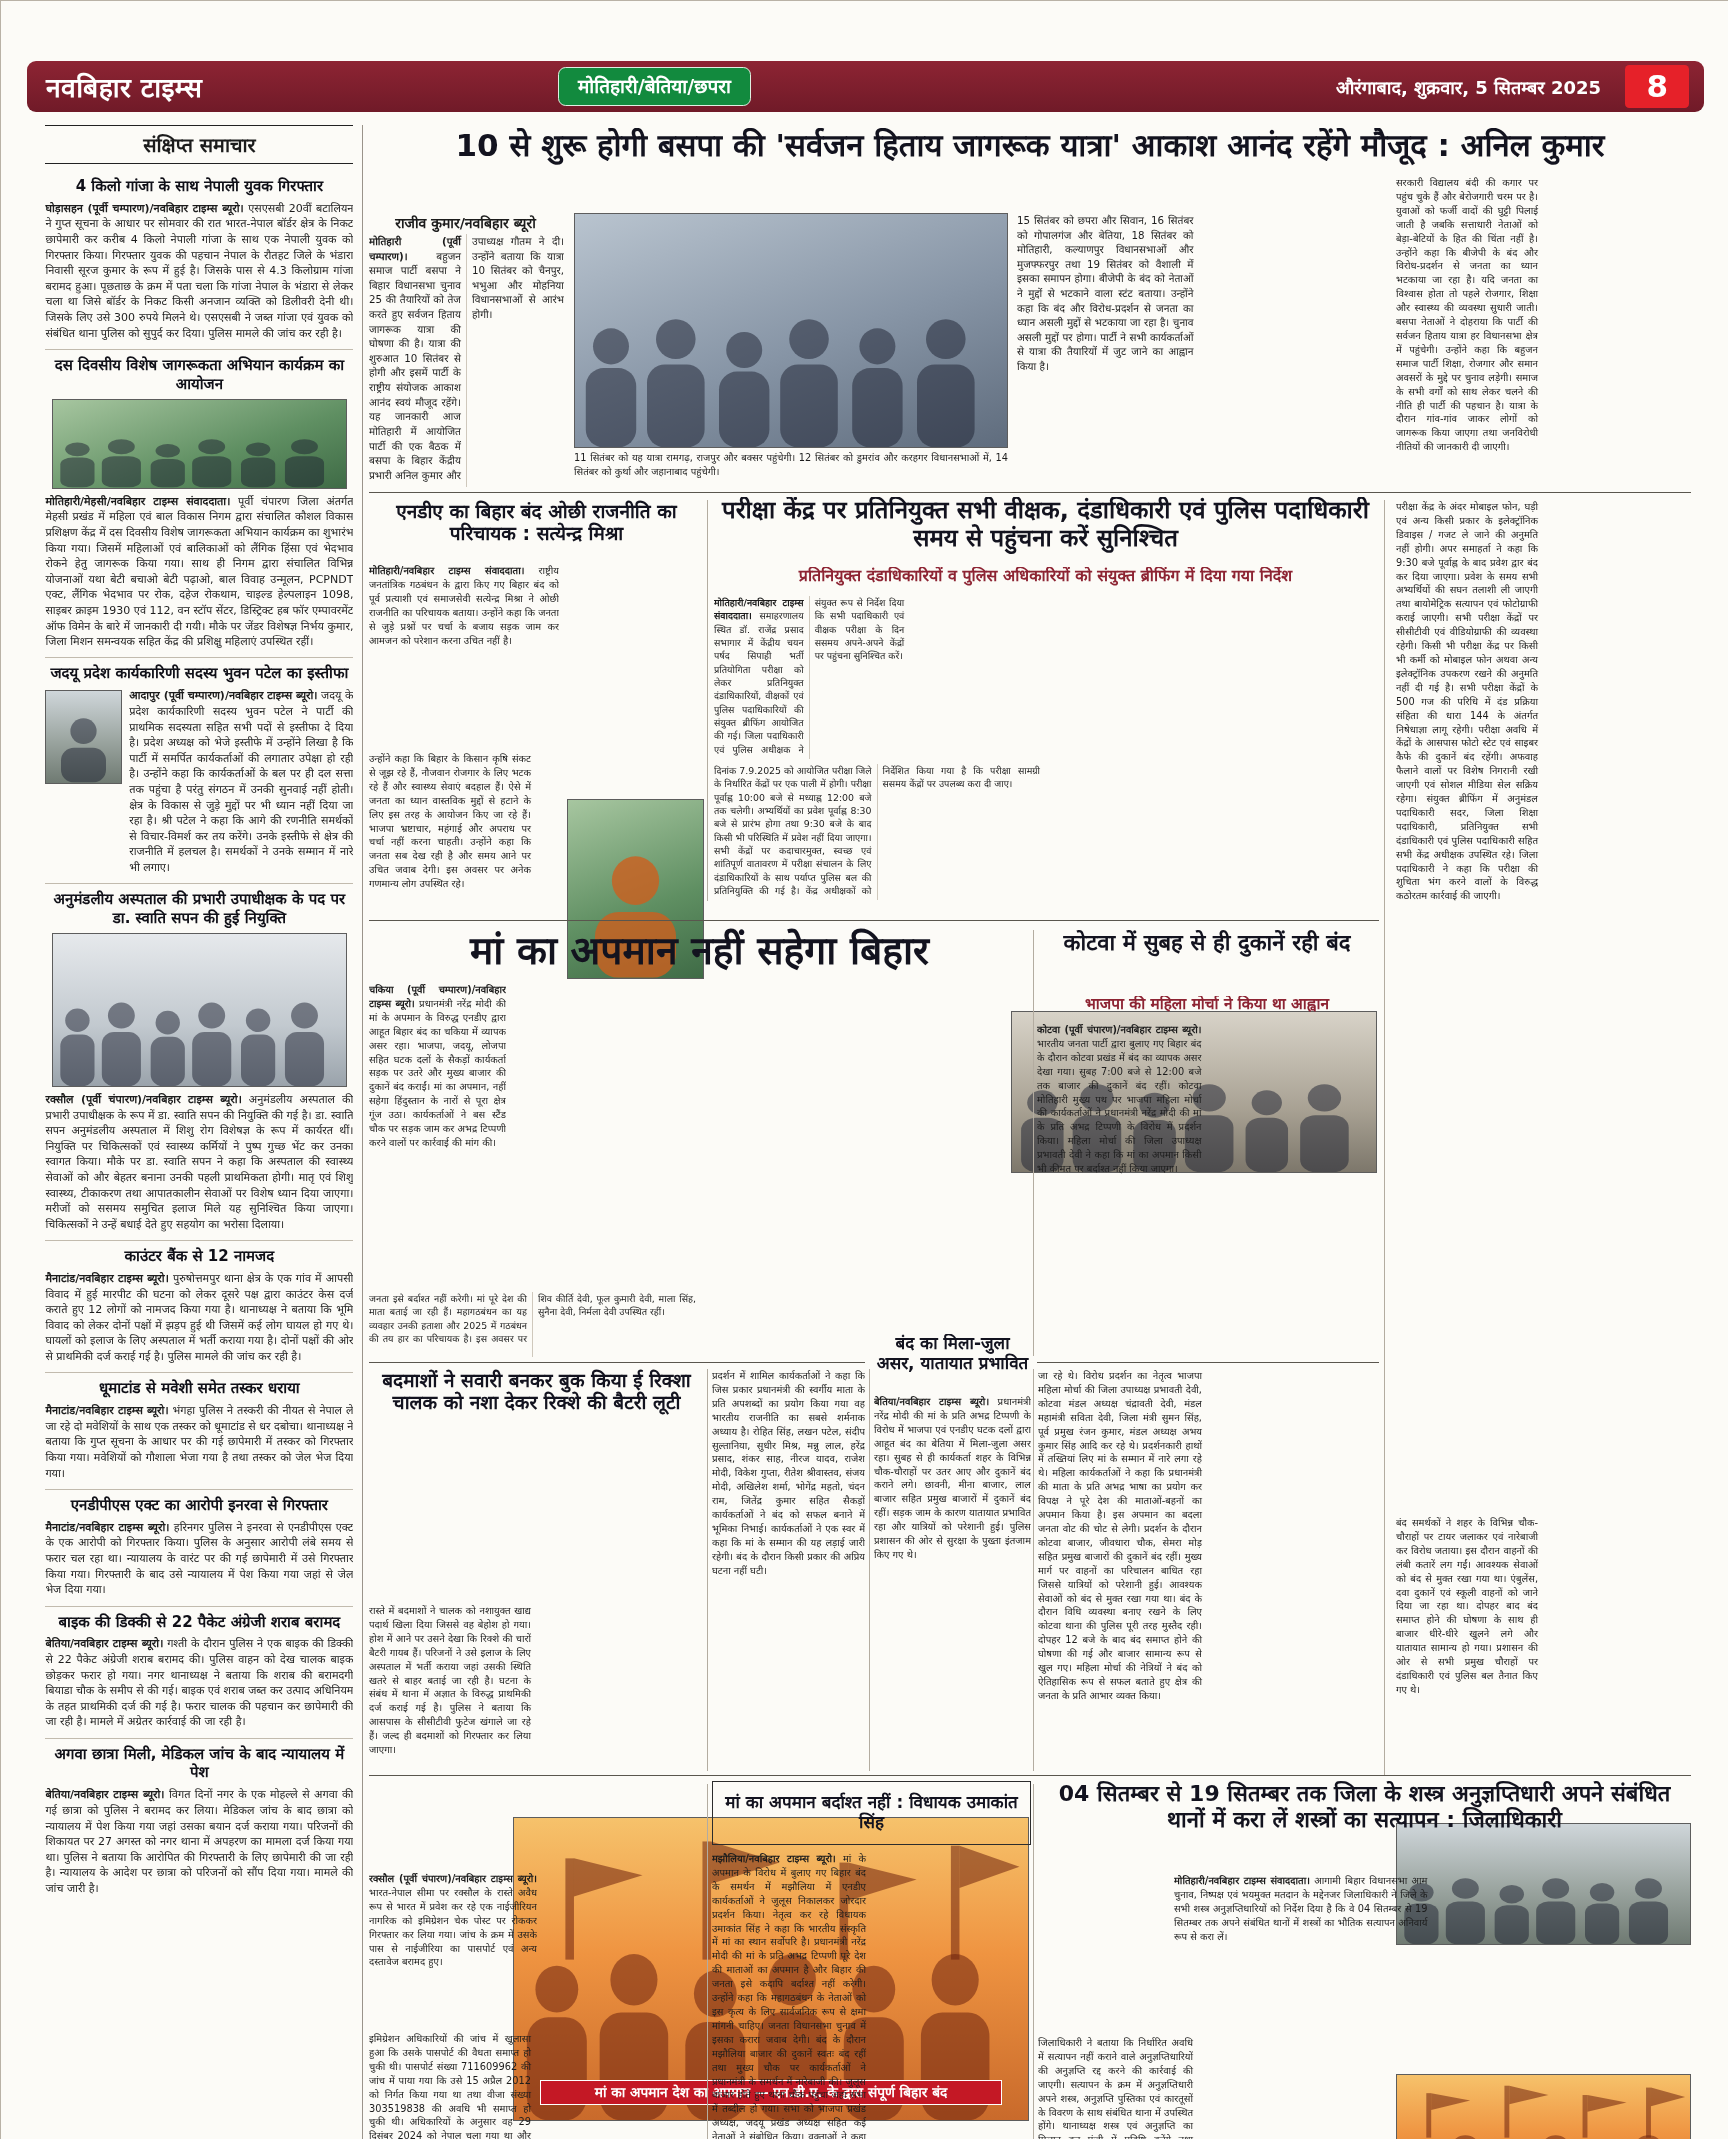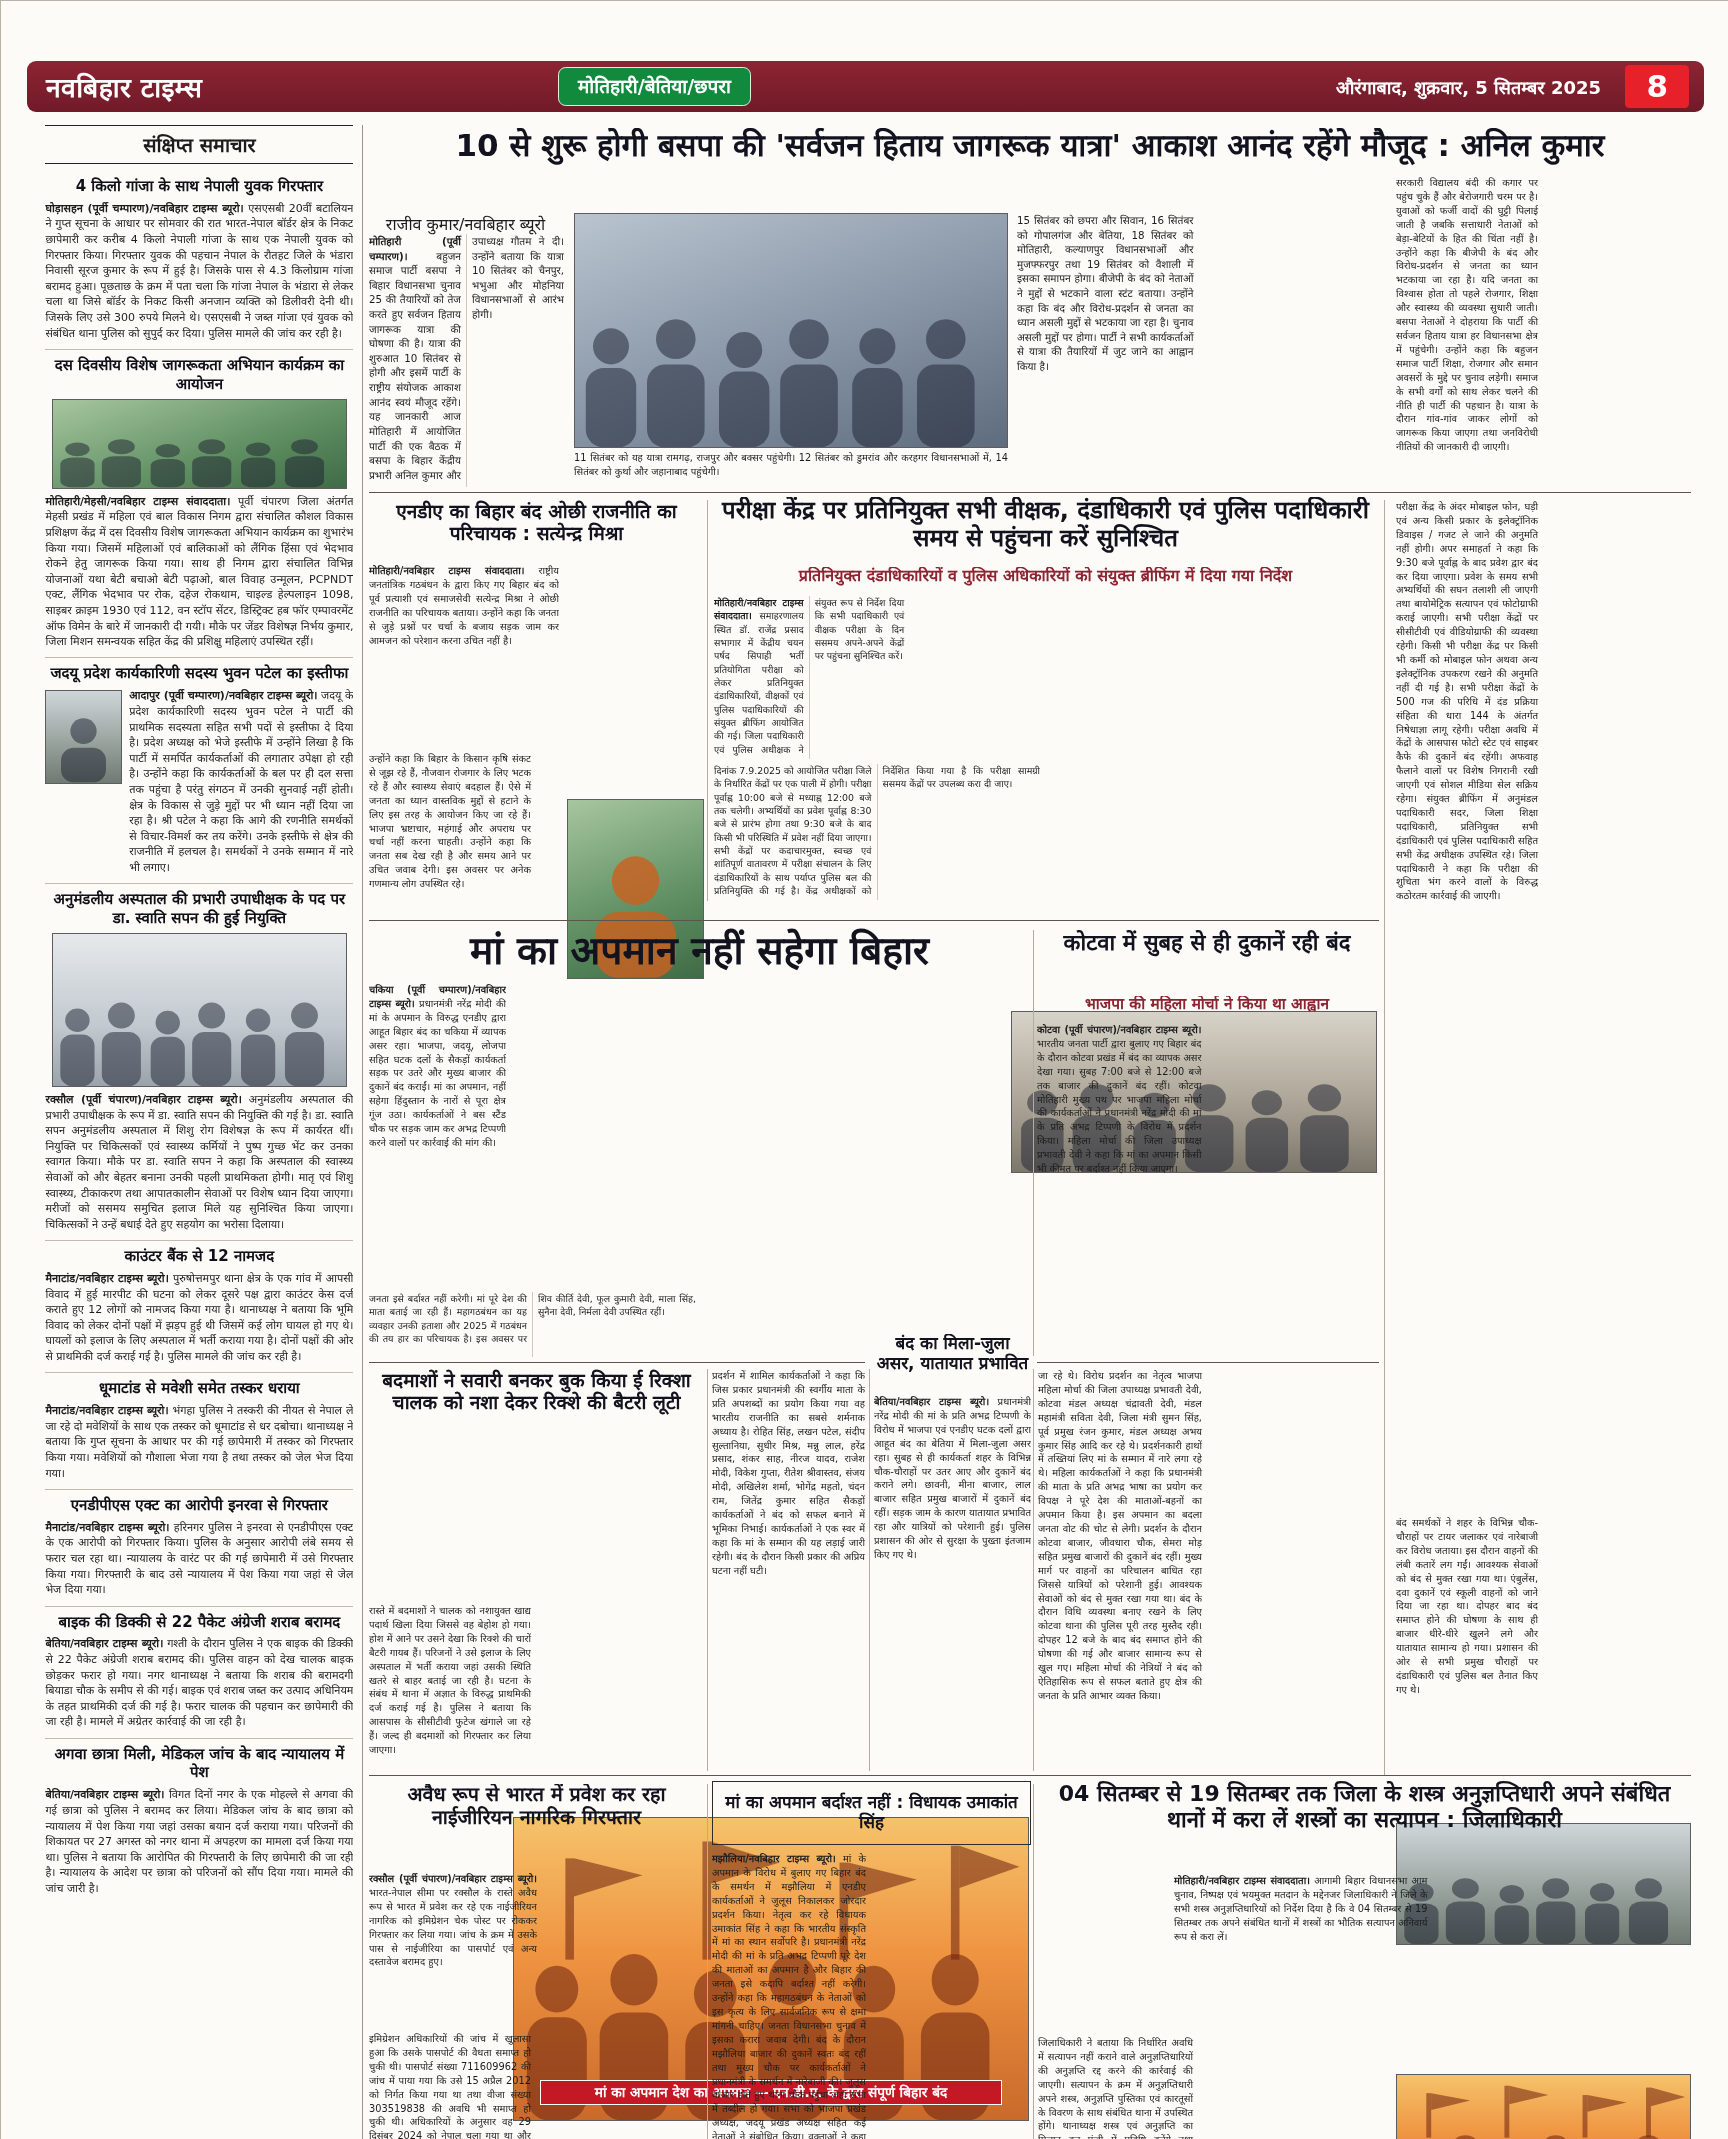--- a/index.html
+++ b/index.html
@@ -30,21 +30,21 @@
 .ph--rally{background:linear-gradient(180deg,#f6c26b 0%,#ef9441 45%,#c96a2b 100%)}
 .ph--green{background:linear-gradient(160deg,#a7c6a0,#5f8f62 60%,#3f6b46)}
 .ph--hall{background:linear-gradient(180deg,#d8d3c8,#a9a294 60%,#7d776b)}
 .ph--hosp{background:linear-gradient(180deg,#e6e9ec,#c2c9cf 60%,#9aa3ab)}
 .ph--street{background:linear-gradient(180deg,#cfd6da,#9aa49f 55%,#6f7a72)}
 .ph-svg{position:absolute;left:0;bottom:0;width:100%;height:62%;color:rgba(28,32,48,.5)}
 .ph-svg--flags{top:5%;bottom:auto;height:42%;color:rgba(150,45,15,.7)}
 .ph--rally .ph-svg{color:rgba(110,35,15,.55)}
 .banner{position:absolute;left:5%;bottom:5%;width:90%;background:#c41825;color:#fff;font-weight:bold;text-align:center;font-size:13.7px;line-height:1.2;padding:3.4px 2.6px;border:0.9px solid #fff}
 
-.byline{font-size:16px;font-weight:normal;text-align:center}
+.byline{font-size:14px;font-weight:bold;text-align:center}
 .subbox{border:1.7px solid #8d2433;color:#8d2433;font-weight:bold;display:flex;align-items:center;justify-content:center;text-align:center}
 .umabox{border:1.3px solid #2c2c2c;display:flex;align-items:center;justify-content:center;padding:2.6px 4.3px}
 </style>
 </head>
 <body>
 
 <svg width="0" height="0" style="position:absolute">
   <defs>
     <symbol id="crowd" viewBox="0 0 120 40" preserveAspectRatio="none">
       <g fill="currentColor">
@@ -244,21 +244,20 @@
     <div class="vr" style="left:500px;top:1244px;height:402px"></div>
 
     <div class="hd abs" style="left:505px;top:1209px;width:157px;height:56px;font-size:17px">बंद का मिला-जुला असर, यातायात प्रभावित</div>
     <p class="body-text abs" style="left:505px;top:1270px;width:157px;height:376px;font-size:9.8px"><b class="dl">बेतिया/नवबिहार टाइम्स ब्यूरो।</b> <span>प्रधानमंत्री नरेंद्र मोदी की मां के प्रति अभद्र टिप्पणी के विरोध में भाजपा एवं एनडीए घटक दलों द्वारा आहूत बंद का बेतिया में मिला-जुला असर रहा। सुबह से ही कार्यकर्ता शहर के विभिन्न चौक-चौराहों पर उतर आए और दुकानें बंद कराने लगे। छावनी, मीना बाजार, लाल बाजार सहित प्रमुख बाजारों में दुकानें बंद रहीं। सड़क जाम के कारण यातायात प्रभावित रहा और यात्रियों को परेशानी हुई। पुलिस प्रशासन की ओर से सुरक्षा के पुख्ता इंतजाम किए गए थे।</span></p>
 
     <div class="vr" style="left:664px;top:1244px;height:402px"></div>
     <div class="body-text cols2 abs" style="left:669px;top:1244px;width:339px;height:402px;font-size:9.8px">जा रहे थे। विरोध प्रदर्शन का नेतृत्व भाजपा महिला मोर्चा की जिला उपाध्यक्ष प्रभावती देवी, कोटवा मंडल अध्यक्ष चंद्रावती देवी, मंडल महामंत्री सविता देवी, जिला मंत्री सुमन सिंह, पूर्व प्रमुख रंजन कुमार, मंडल अध्यक्ष अभय कुमार सिंह आदि कर रहे थे। प्रदर्शनकारी हाथों में तख्तियां लिए मां के सम्मान में नारे लगा रहे थे। महिला कार्यकर्ताओं ने कहा कि प्रधानमंत्री की माता के प्रति अभद्र भाषा का प्रयोग कर विपक्ष ने पूरे देश की माताओं-बहनों का अपमान किया है। इस अपमान का बदला जनता वोट की चोट से लेगी। प्रदर्शन के दौरान कोटवा बाजार, जीवधारा चौक, सेमरा मोड़ सहित प्रमुख बाजारों की दुकानें बंद रहीं। मुख्य मार्ग पर वाहनों का परिचालन बाधित रहा जिससे यात्रियों को परेशानी हुई। आवश्यक सेवाओं को बंद से मुक्त रखा गया था। बंद के दौरान विधि व्यवस्था बनाए रखने के लिए कोटवा थाना की पुलिस पूरी तरह मुस्तैद रही। दोपहर 12 बजे के बाद बंद समाप्त होने की घोषणा की गई और बाजार सामान्य रूप से खुल गए। महिला मोर्चा की नेत्रियों ने बंद को ऐतिहासिक रूप से सफल बताते हुए क्षेत्र की जनता के प्रति आभार व्यक्त किया।</div>
 
     <div class="hr" style="left:0;top:1650px;width:1322px"></div>
 
-    <div class="hd abs" style="left:0;top:1659px;width:335px;height:83px;font-size:19.7px">अवैध रूप से भारत में प्रवेश कर रहा नाईजीरियन नागरिक गिरफ्तार</div>
     <p class="body-text abs" style="left:0;top:1747px;width:168px;height:156px;font-size:9.8px"><b class="dl">रक्सौल (पूर्वी चंपारण)/नवबिहार टाइम्स ब्यूरो।</b> <span>भारत-नेपाल सीमा पर रक्सौल के रास्ते अवैध रूप से भारत में प्रवेश कर रहे एक नाईजीरियन नागरिक को इमिग्रेशन चेक पोस्ट पर रोककर गिरफ्तार कर लिया गया। जांच के क्रम में उसके पास से नाईजीरिया का पासपोर्ट एवं अन्य दस्तावेज बरामद हुए।</span></p>
 
     <div class="body-text cols2 abs" style="left:0;top:1907px;width:335px;height:684px;font-size:9.8px">इमिग्रेशन अधिकारियों की जांच में खुलासा हुआ कि उसके पासपोर्ट की वैधता समाप्त हो चुकी थी। पासपोर्ट संख्या 711609962 की जांच में पाया गया कि उसे 15 अप्रैल 2012 को निर्गत किया गया था तथा वीजा संख्या 303519838 की अवधि भी समाप्त हो चुकी थी। अधिकारियों के अनुसार वह 29 दिसंबर 2024 को नेपाल चला गया था और अब पुनः भारत में प्रवेश करने का प्रयास कर रहा था। पूछताछ में उसने बताया कि वह दिल्ली में रहकर कपड़े के कारोबार से जुड़ा था। एसएसबी एवं इमिग्रेशन विभाग की संयुक्त पूछताछ के बाद उसके विरुद्ध विदेशी अधिनियम की सुसंगत धाराओं में प्राथमिकी दर्ज की गई। हरैया थाना पुलिस ने उसे न्यायालय में प्रस्तुत किया जहां से उसे न्यायिक हिरासत में जेल भेज दिया गया। अधिकारियों ने बताया कि सीमा क्षेत्र में संदिग्ध गतिविधियों पर विशेष निगरानी रखी जा रही है। त्योहारों एवं चुनाव को देखते हुए सीमा पर सुरक्षा बढ़ा दी गई है। आने-जाने वाले सभी विदेशी नागरिकों के दस्तावेजों की गहन जांच की जा रही है। एसएसबी के अधिकारियों ने बताया कि बिना वैध दस्तावेज के सीमा पार करने वालों के विरुद्ध कड़ी कार्रवाई की जाएगी।</div>
 
     <div class="vr" style="left:338px;top:1659px;height:932px"></div>
 
     <div class="hd umabox abs" style="left:343px;top:1656px;width:319px;height:64px;font-size:17px">मां का अपमान बर्दाश्त नहीं : विधायक उमाकांत सिंह</div>
     <p class="body-text cols2 abs" style="left:343px;top:1727px;width:319px;height:864px;font-size:9.8px"><b class="dl">मझौलिया/नवबिहार टाइम्स ब्यूरो।</b> <span>मां के अपमान के विरोध में बुलाए गए बिहार बंद के समर्थन में मझौलिया में एनडीए कार्यकर्ताओं ने जुलूस निकालकर जोरदार प्रदर्शन किया। नेतृत्व कर रहे विधायक उमाकांत सिंह ने कहा कि भारतीय संस्कृति में मां का स्थान सर्वोपरि है। प्रधानमंत्री नरेंद्र मोदी की मां के प्रति अभद्र टिप्पणी पूरे देश की माताओं का अपमान है और बिहार की जनता इसे कदापि बर्दाश्त नहीं करेगी। उन्होंने कहा कि महागठबंधन के नेताओं को इस कृत्य के लिए सार्वजनिक रूप से क्षमा मांगनी चाहिए। जनता विधानसभा चुनाव में इसका करारा जवाब देगी। बंद के दौरान मझौलिया बाजार की दुकानें स्वतः बंद रहीं तथा मुख्य चौक पर कार्यकर्ताओं ने प्रधानमंत्री के समर्थन में नारेबाजी की। जुलूस बाजार होते हुए थाना चौक पहुंचा जहां सभा में तब्दील हो गया। सभा को भाजपा प्रखंड अध्यक्ष, जदयू प्रखंड अध्यक्ष सहित कई नेताओं ने संबोधित किया। वक्ताओं ने कहा कि विपक्ष के पास कोई मुद्दा नहीं बचा है इसलिए वह इस प्रकार की ओछी हरकतें कर रहा है। इस मौके पर मंडल अध्यक्ष, युवा मोर्चा, महिला मोर्चा के पदाधिकारी सहित सैकड़ों कार्यकर्ता उपस्थित रहे। बंद के दौरान विधि व्यवस्था बनाए रखने के लिए थाना पुलिस पूरी तरह मुस्तैद रही। दोपहर बाद स्थिति सामान्य रही और बाजार पुनः खुल गए।</span></p>
 
     <div class="vr" style="left:664px;top:1659px;height:932px"></div>

